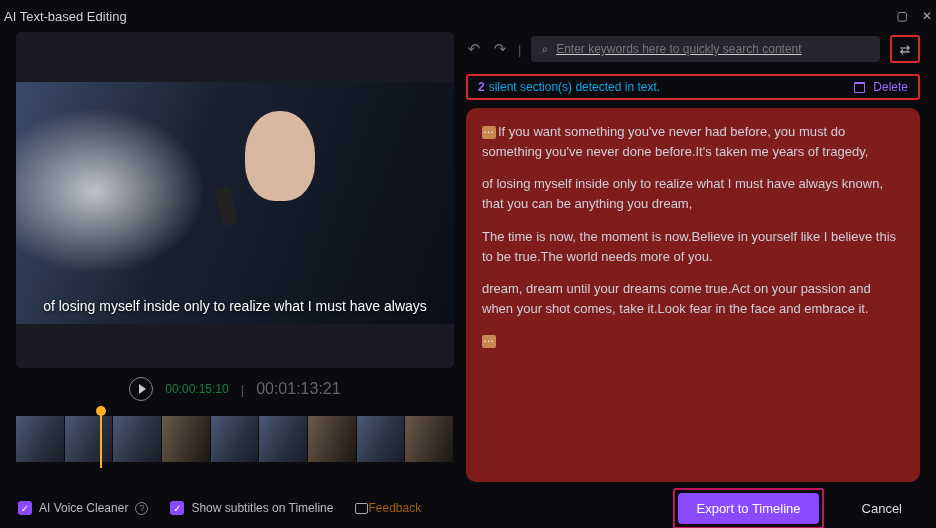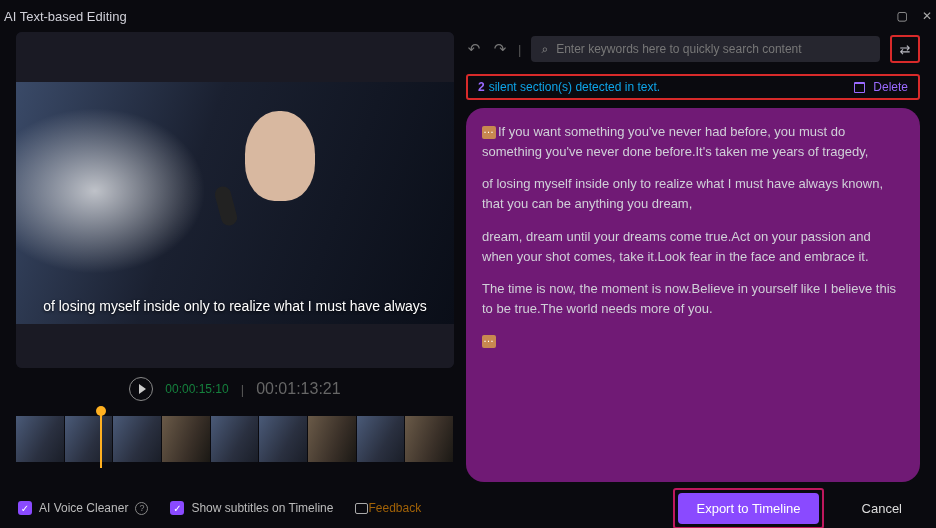--- a/index.html
+++ b/index.html
@@ -184,20 +184,21 @@
   gap: 8px;
 }
 .search-icon { color: #888; font-size: 12px; }
 .search-input {
   flex: 1;
   background: transparent;
   border: none;
   outline: none;
   color: #c8c8d0;
   font-size: 12px;
+  text-decoration: underline;
 }
 .search-input::placeholder { color: #777; }
 .translate-box {
   width: 30px; height: 28px;
   border: 2px solid #d82a2a;
   border-radius: 3px;
   display: flex;
   align-items: center;
   justify-content: center;
   cursor: pointer;
@@ -216,22 +217,22 @@
   font-size: 12px;
 }
 .notice-left { display: flex; gap: 4px; align-items: center; }
 .notice-count { color: #9a6aff; font-weight: 600; }
 .notice-text { color: #0ea5e9; }
 .delete-btn { display: flex; gap: 8px; align-items: center; color: #9a6aff; cursor: pointer; }
 .trash-icon { width: 11px; height: 11px; border: 1px solid #9a6aff; border-top: 2px solid #9a6aff; border-radius: 1px; }
 
 .transcript {
   flex: 1;
-  background: #701a75;
-  border-radius: 18px;
+  background: #7f1d1d;
+  border-radius: 10px;
   padding: 14px 16px;
   overflow-y: auto;
   font-size: 13px;
   line-height: 1.55;
   color: #d0d0d8;
 }
 .transcript p { margin-bottom: 12px; }
 .silent-marker {
   display: inline-block;
   width: 14px;
@@ -376,22 +377,22 @@
       </div>
       <div class="delete-btn">
         <span class="trash-icon"></span>
         <span>Delete</span>
       </div>
     </div>
 
     <div class="transcript">
       <p><span class="silent-marker"></span><span>If you want something you've never had before, you must do something you've never done before.It's taken me years of tragedy,</span></p>
       <p> of losing myself inside only to realize what I must have always known, that you can be anything you dream,</p>
+      <p>The time is now, the moment is now.Believe in yourself like I believe this to be true.The world needs more of you.</p>
       <p> dream, dream until your dreams come true.Act on your passion and when your shot comes, take it.Look fear in the face and embrace it.</p>
-      <p>The time is now, the moment is now.Believe in yourself like I believe this to be true.The world needs more of you.</p>
       <p><span class="silent-marker"></span></p>
     </div>
   </div>
 </div>
 
 <div class="footer">
   <div class="chk-wrap">
     <div class="chk"></div>
     <span class="chk-label">AI Voice Cleaner</span>
     <span class="help-icon">?</span>

